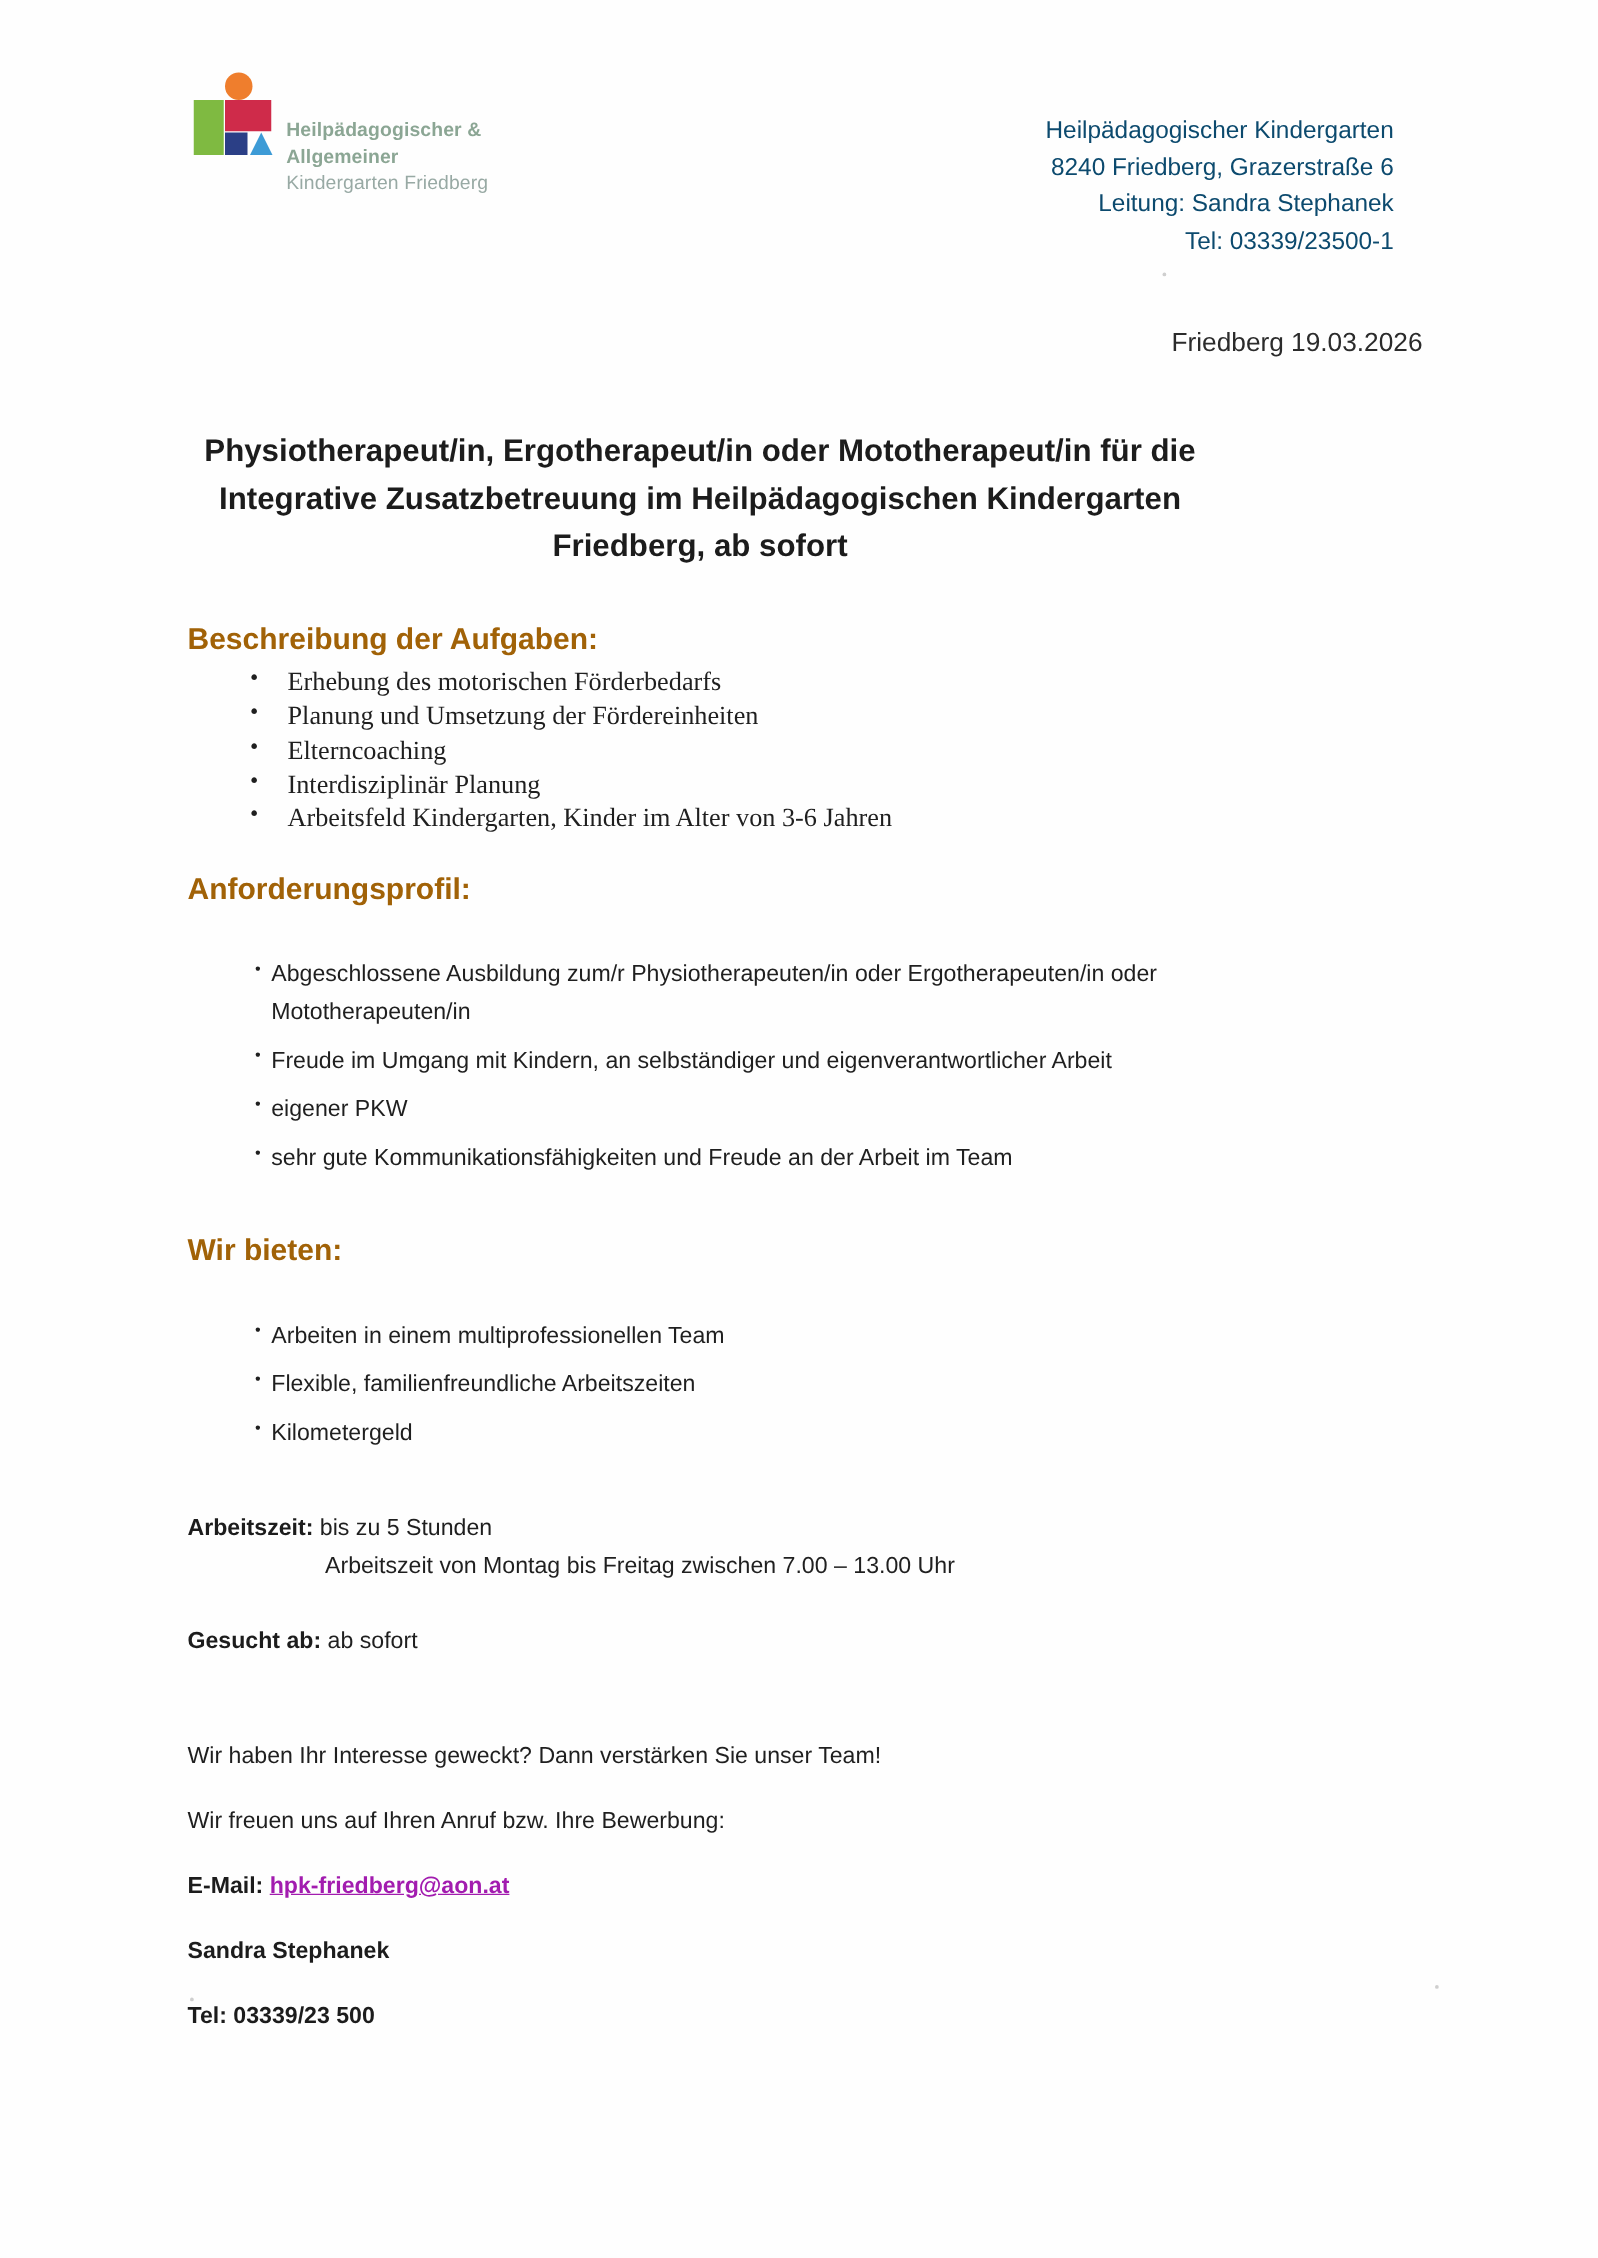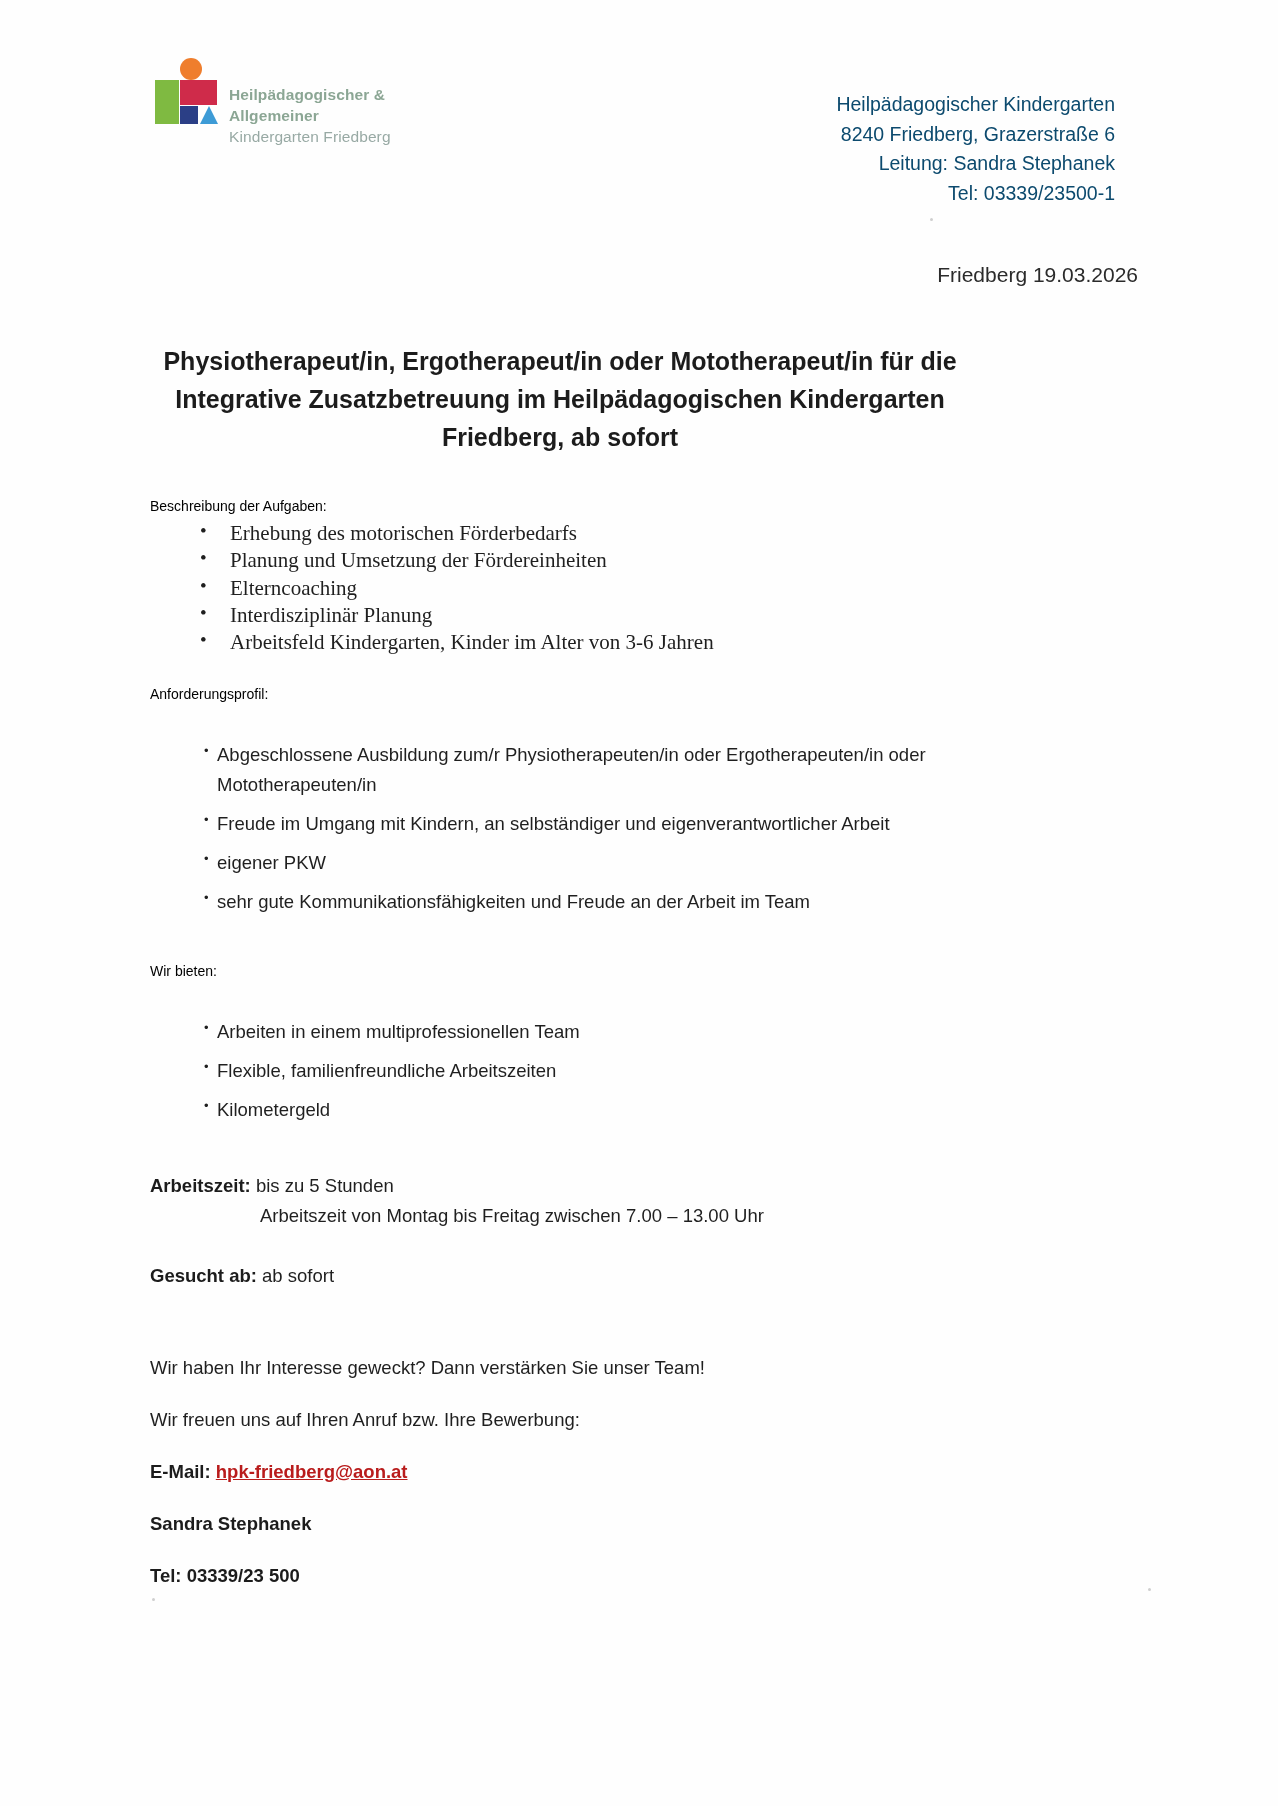--- a/index.html
+++ b/index.html
@@ -82,21 +82,21 @@
     top: 48px;
     width: 0;
     height: 0;
     border-left: 9px solid transparent;
     border-right: 9px solid transparent;
     border-bottom: 18px solid #3d9bd6;
   }
   .logo-text {
     position: absolute;
     left: 74px;
-    top: 27px;
+    top: 37px;
     line-height: 1.35;
     color: #7c9a86;
     font-size: 15.5px;
     font-weight: bold;
     letter-spacing: 0.1px;
     opacity: 0.88;
   }
   .logo-text .l2 {
     color: #8a9e98;
     font-weight: normal;
@@ -135,23 +135,23 @@
   }
 
   
   .body {
     position: absolute;
     top: 498px;
     left: 150px;
     width: 900px;
   }
   .sec-head {
-    font-size: 14px;
-    font-weight: normal;
-    color: #000000;
+    font-size: 24px;
+    font-weight: bold;
+    color: #a16207;
     margin: 0;
   }
   .serif-list {
     list-style: none;
     margin: 6px 0 0 0;
     padding: 0 0 0 46px;
     font-family: "Liberation Serif", serif;
     font-size: 21px;
     line-height: 1.30;
     color: #1f1f1f;
@@ -190,21 +190,21 @@
     content: "•";
     position: absolute;
     left: 0;
     top: 0;
     font-size: 13px;
   }
 
   .b { font-weight: bold; color: #1c1c1c; }
 
   .mail-link {
-    color: #b91c1c;
+    color: #a21caf;
     font-weight: bold;
     text-decoration: underline;
   }
   .gap-sm { height: 22px; }
   .gap-md { height: 30px; }
   .gap-xl { height: 62px; }
 
   .speck {
     position: absolute;
     width: 3px;

